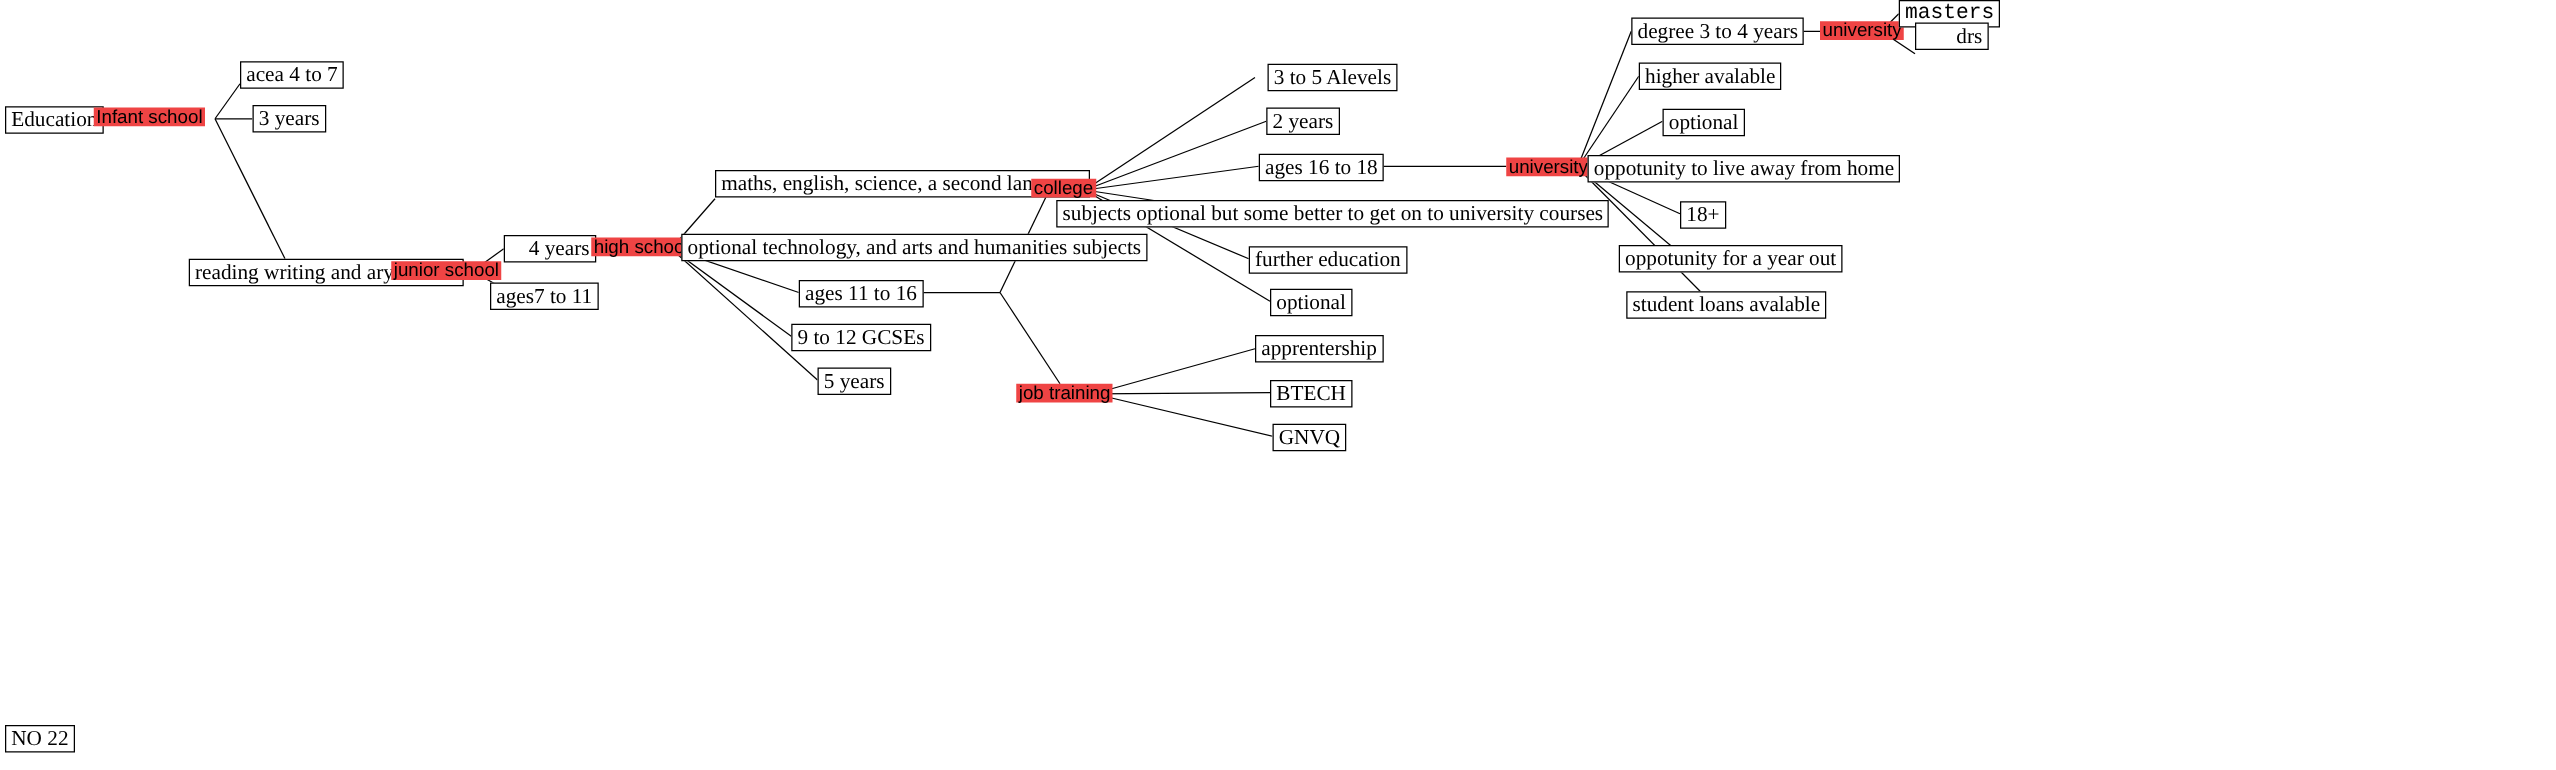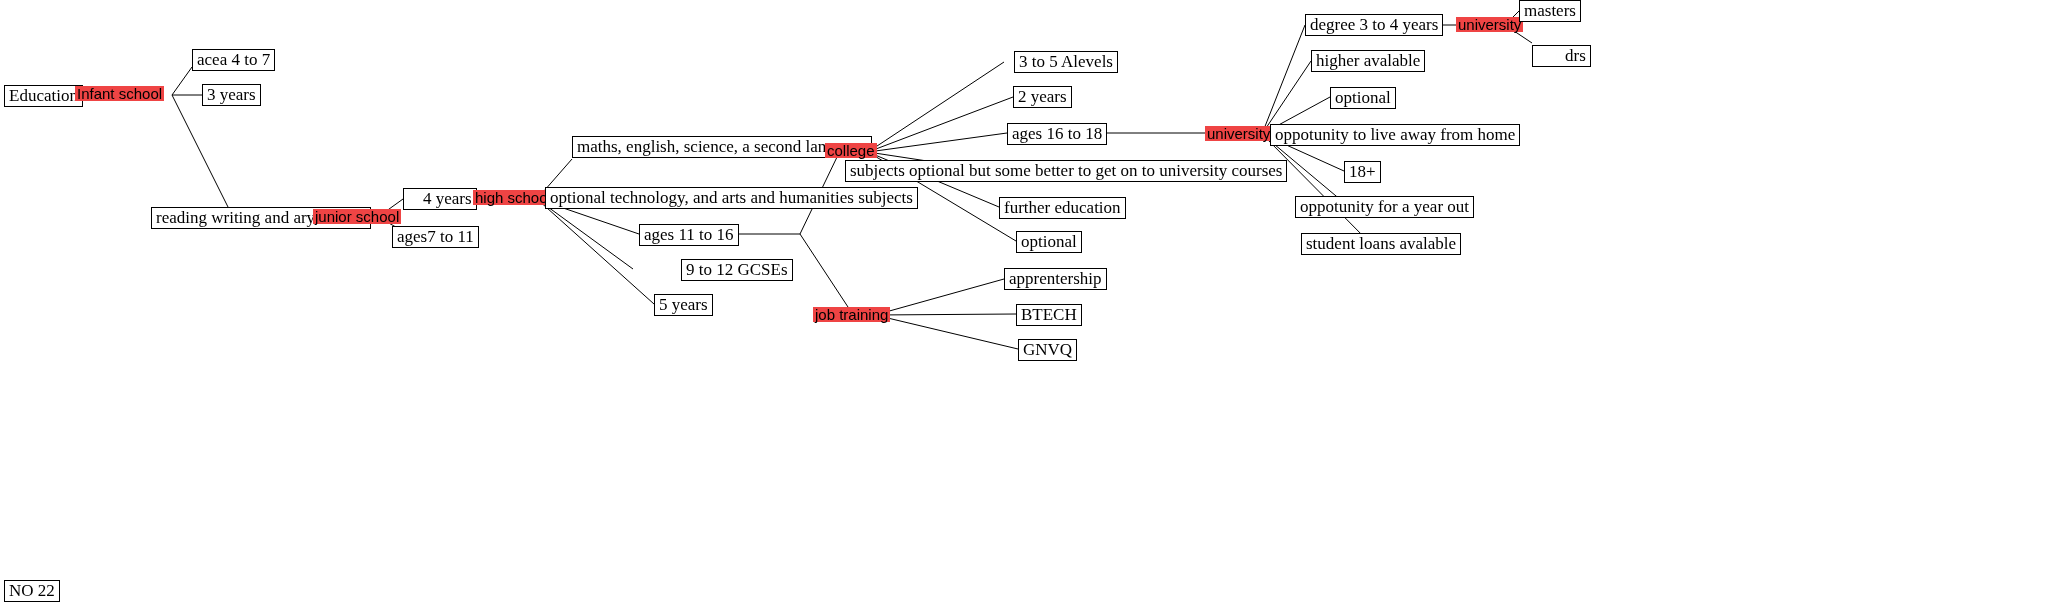--- a/index.html
+++ b/index.html
@@ -60,38 +60,38 @@
       <div class="node boxed" style="left: 192px; top: 49px;">acea 4 to 7</div>
       <div class="node boxed" style="left: 202px; top: 84px;">3 years</div>
       <div class="node boxed" style="left: 151px; top: 207px;">reading writing and arythmatic</div>
       <div class="node plain" style="left: 313px; top: 209px;">junior school</div>
       <div class="node boxed" style="left: 403px; top: 188px; padding-left: 19px;">4 years</div>
       <div class="node boxed" style="left: 392px; top: 226px;">ages7 to 11</div>
       <div class="node plain" style="left: 473px; top: 190px;">high school</div>
       <div class="node boxed" style="left: 572px; top: 136px;">maths, english, science, a second language</div>
       <div class="node boxed" style="left: 545px; top: 187px;">optional technology, and arts and humanities subjects</div>
       <div class="node boxed" style="left: 639px; top: 224px;">ages 11 to 16</div>
-      <div class="node boxed" style="left: 633px; top: 259px; margin-left: 48px;">9 to 12 GCSEs</div>
+      <div class="node boxed" style="left: 633px; top: 259px;">9 to 12 GCSEs</div>
       <div class="node boxed" style="left: 654px; top: 294px;">5 years</div>
       <div class="node plain" style="left: 825px; top: 143px;">college</div>
       <div class="node plain" style="left: 813px; top: 307px;">job training</div>
       <div class="node boxed" style="left: 1014px; top: 51px;">3 to 5 Alevels</div>
       <div class="node boxed" style="left: 1013px; top: 86px;">2 years</div>
       <div class="node boxed" style="left: 1007px; top: 123px;">ages 16 to 18</div>
       <div class="node boxed" style="left: 845px; top: 160px;">subjects optional but some better to get on to university courses</div>
       <div class="node boxed" style="left: 999px; top: 197px;">further education</div>
       <div class="node boxed" style="left: 1016px; top: 231px;">optional</div>
       <div class="node boxed" style="left: 1004px; top: 268px;">apprentership</div>
       <div class="node boxed" style="left: 1016px; top: 304px;">BTECH</div>
       <div class="node boxed" style="left: 1018px; top: 339px;">GNVQ</div>
       <div class="node plain" style="left: 1205px; top: 126px;">university</div>
       <div class="node boxed" style="left: 1305px; top: 14px;">degree 3 to 4 years</div>
       <div class="node plain" style="left: 1456px; top: 17px;">university</div>
-      <div class="node boxed" style="left: 1519px; top: 0px;">masters</div>
-      <div class="node boxed" style="left: 1532px; top: 45px; padding-left: 32px;">drs</div>
+      <div class="node boxed" style="left: 1519px; top: 0px; font-family: Liberation Mono, monospace;">masters</div>
+      <div class="node boxed" style="left: 1532px; top: 18px; padding-left: 32px;">drs</div>
       <div class="node boxed" style="left: 1311px; top: 50px;">higher avalable</div>
       <div class="node boxed" style="left: 1330px; top: 87px;">optional</div>
       <div class="node boxed" style="left: 1270px; top: 124px;">oppotunity to live away from home</div>
       <div class="node boxed" style="left: 1344px; top: 161px;">18+</div>
       <div class="node boxed" style="left: 1295px; top: 196px;">oppotunity for a year out</div>
       <div class="node boxed" style="left: 1301px; top: 233px;">student loans avalable</div>
     </div>
   <div class="node boxed" id="footer-label" style="left:4px;top:580px;">NO 22</div>
 </div>
 

